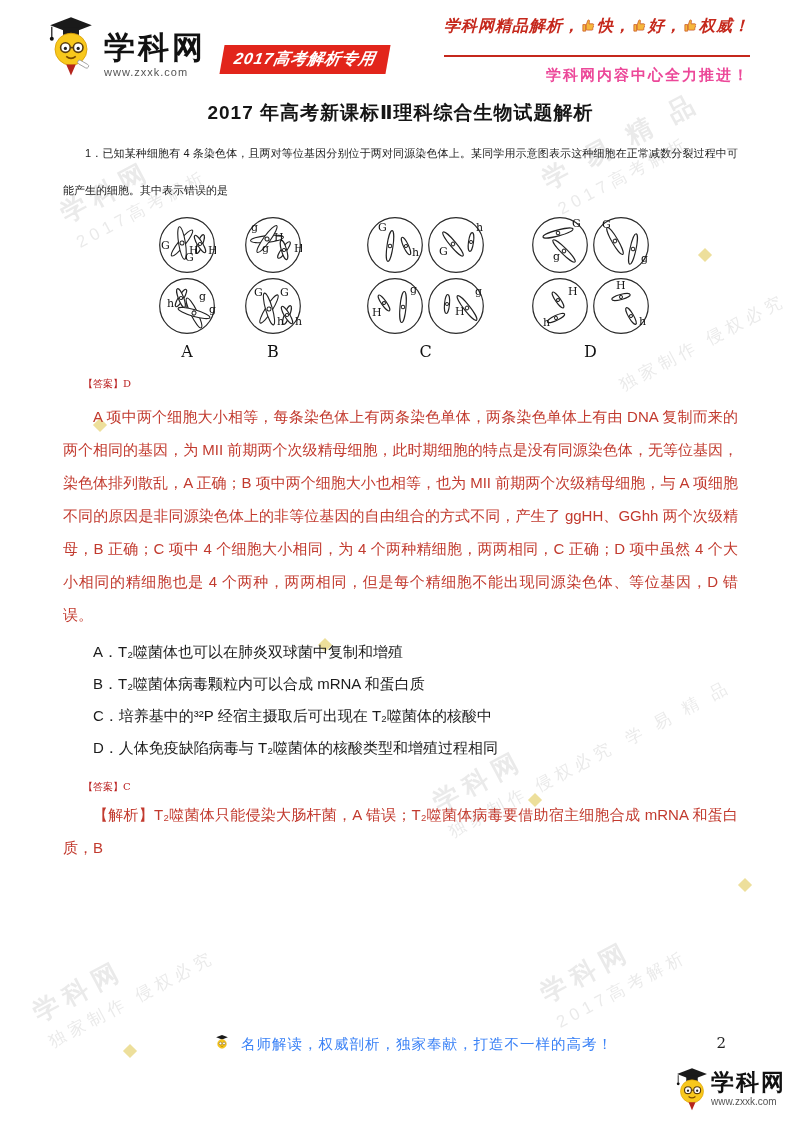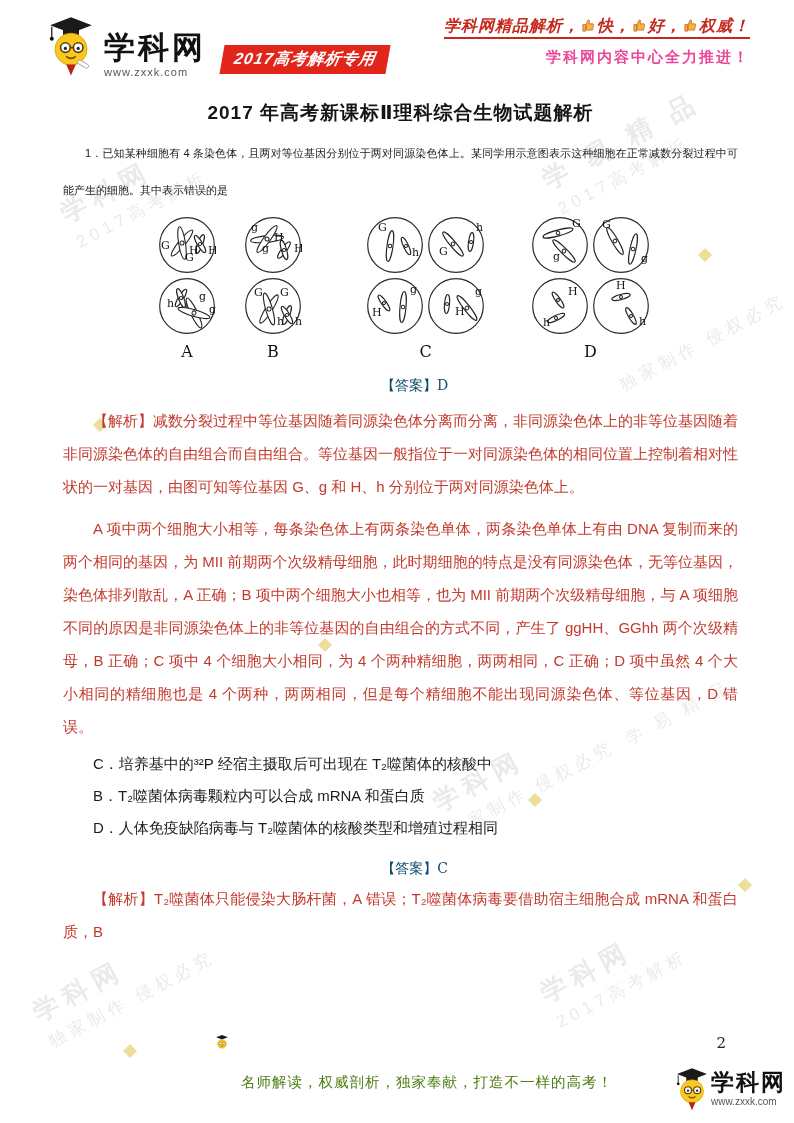--- a/index.html
+++ b/index.html
@@ -20,46 +20,46 @@
   .logo-block{position:absolute;top:14px;left:44px;display:flex;align-items:flex-end;}
   .logo-text{margin-left:6px;}
   .logo-name{font-size:31px;font-weight:bold;letter-spacing:3px;color:#111;line-height:1;}
   .logo-url{font-size:11px;color:#555;margin-top:3px;letter-spacing:1px;}
   .badge{margin-left:16px;margin-bottom:4px;background:#e2251b;color:#fff;
      padding:4px 12px;font-size:16px;font-weight:bold;font-style:italic;
      transform:skewX(-10deg);letter-spacing:1px;}
   .slogan-block{position:absolute;top:16px;right:44px;text-align:right;}
   .slogan-main{color:#c5281c;font-weight:bold;font-style:italic;font-size:16px;
      font-family:"DejaVu Serif","Liberation Serif",serif;
-     border-bottom:2px solid #c5281c;padding-bottom:0;letter-spacing:1px;
+     border-bottom:2px solid #c5281c;padding-bottom:18px;letter-spacing:1px;
      display:inline-block;}
   .slogan-main .thumb{vertical-align:-2px;margin:0 1px;}
   .slogan-sub{margin-top:9px;font-size:15px;color:#ec4899;letter-spacing:2px;font-weight:bold;}
   
   main{position:absolute;left:63px;right:56px;top:92px;}
   h1{text-align:center;font-size:19px;font-weight:bold;margin:8px 0 0;letter-spacing:1px;color:#151515;}
   .section{margin-top:24px;text-indent:2em;font-size:15px;}
   .stem{margin:9px 0 0;font-size:11px;line-height:37px;text-indent:2em;text-align:justify;}
   
   .figure{display:flex;align-items:flex-start;margin:7px 0 0 95px;}
   .fig-group{display:flex;flex-direction:column;align-items:center;}
   .cell-grid{display:grid;gap:3px;}
   .fig-label{text-align:center;font-size:16px;margin-top:7px;
      font-family:"DejaVu Serif","Liberation Serif",serif;color:#111;}
   
-  .answer{margin:16px 0 0;font-size:14px;text-indent:2em;color:#0c4a6e;text-align:center;}
+  .answer{margin:16px 0 0;font-size:10px;text-indent:2em;color:#b91c1c;}
   .latin{font-family:"DejaVu Serif","Liberation Serif",serif;}
   .analysis{color:#c23a2e;font-size:15px;line-height:33px;text-indent:2em;
      text-align:justify;margin:9px 0 0;}
   .options{margin-top:5px;}
   .option{font-size:15px;line-height:32px;padding-left:2em;}
   
   .footer{position:absolute;left:0;right:0;top:1032px;height:26px;font-size:14.5px;}
   .footer .mascot-s{position:absolute;left:214px;top:2px;}
-  .footer .foot-text{position:absolute;left:241px;top:3px;letter-spacing:1px;color:#4d7c0f;margin-top:38px;}
+  .footer .foot-text{position:absolute;left:241px;top:3px;letter-spacing:1px;color:#3b82f6;}
   .footer .pageno{position:absolute;right:68px;top:2px;font-size:15px;
      font-family:"DejaVu Serif","Liberation Serif",serif;color:#222;}
   .corner-logo{position:absolute;right:8px;top:1066px;display:flex;align-items:center;}
   .corner-text .cname{font-size:23px;font-weight:bold;letter-spacing:2px;color:#111;line-height:1;}
   .corner-text .curl{font-size:10px;color:#555;margin-top:2px;}
 </style>
 </head>
 <body>
 
 <div class="page">
@@ -334,28 +334,28 @@
               </g>
               <text x="47" y="48" font-size="11" font-family="&quot;DejaVu Serif&quot;,&quot;Liberation Serif&quot;,serif" fill="#111">h</text>
             </svg>
           </div>
           <div class="fig-label">D</div>
         </div>
       </div>
 
     <p class="answer"><span>【答案】</span><span class="latin">D</span></p>
 
-    <p class="analysis"><span>【解析】</span><span>减数分裂过程中等位基因随着同源染色体分离而分离，非同源染色体上的非等位基因随着非同源染色体的自由组合而自由组合。等位基因一般指位于一对同源染色体的相同位置上控制着相对性状的一对基因，由图可知等位基因 G、g 和 H、h 分别位于两对同源染色体上。</span></p>
 
     <p class="analysis">A 项中两个细胞大小相等，每条染色体上有两条染色单体，两条染色单体上有由 DNA 复制而来的两个相同的基因，为 MII 前期两个次级精母细胞，此时期细胞的特点是没有同源染色体，无等位基因，染色体排列散乱，A 正确；B 项中两个细胞大小也相等，也为 MII 前期两个次级精母细胞，与 A 项细胞不同的原因是非同源染色体上的非等位基因的自由组合的方式不同，产生了 ggHH、GGhh 两个次级精母，B 正确；C 项中 4 个细胞大小相同，为 4 个两种精细胞，两两相同，C 正确；D 项中虽然 4 个大小相同的精细胞也是 4 个两种，两两相同，但是每个精细胞不能出现同源染色体、等位基因，D 错误。</p>
 
 
     <div class="options">
+      <div class="option">A．T₂噬菌体也可以在肺炎双球菌中复制和增殖</div>
+      <div class="option">B．T₂噬菌体病毒颗粒内可以合成 mRNA 和蛋白质</div>
       <div class="option">C．培养基中的³²P 经宿主摄取后可出现在 T₂噬菌体的核酸中</div>
-      <div class="option">B．T₂噬菌体病毒颗粒内可以合成 mRNA 和蛋白质</div>
       <div class="option">D．人体免疫缺陷病毒与 T₂噬菌体的核酸类型和增殖过程相同</div>
     </div>
 
     <p class="answer" style="margin-top:16px;"><span>【答案】</span><span class="latin">C</span></p>
 
     <p class="analysis" style="margin-top:4px;"><span>【解析】</span><span>T₂噬菌体只能侵染大肠杆菌，A 错误；T₂噬菌体病毒要借助宿主细胞合成 mRNA 和蛋白质，B</span></p>
   </main>
 
   <div class="footer">
     <svg class="mascot-s" width="16" height="18" viewBox="0 0 64 80">

